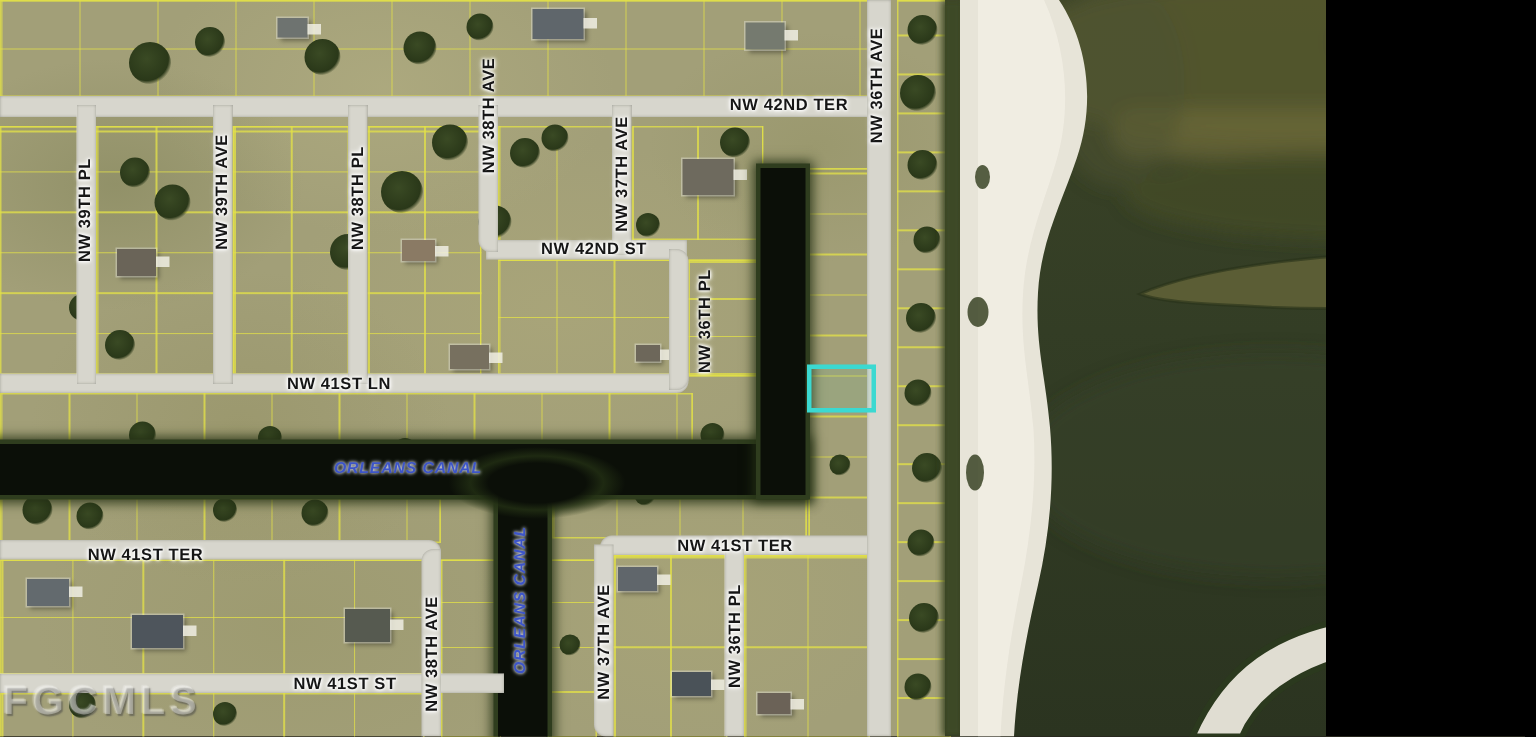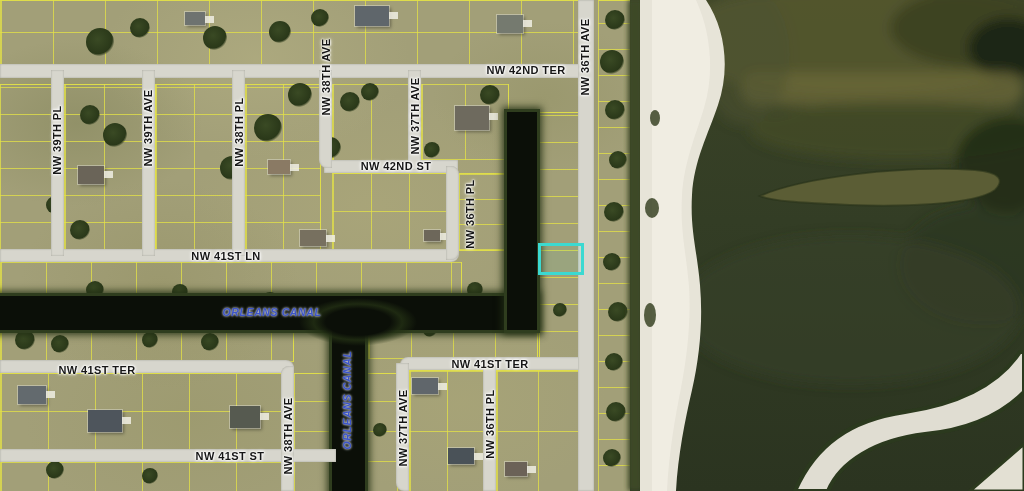--- a/index.html
+++ b/index.html
@@ -1,16 +1,16 @@
 <!DOCTYPE html>
 <html><head>
 <meta charset="utf-8">
 <style>
   html,body{margin:0;padding:0;background:#000;}
-  #stage{position:relative;width:1024px;height:491px;overflow:hidden;
+  #stage{position:relative;width:884px;height:491px;overflow:hidden;
          font-family:"Liberation Sans",sans-serif;}
   .abs{position:absolute;}
 
   
   #land{left:0;top:0;width:640px;height:491px;background-color:#a29f78;
     background-image:
       radial-gradient(180px 120px at 12% 25%, rgba(125,128,85,.45), transparent 70%),
       radial-gradient(220px 140px at 40% 12%, rgba(182,178,132,.5), transparent 70%),
       radial-gradient(200px 150px at 25% 58%, rgba(145,142,95,.4), transparent 70%),
       radial-gradient(260px 160px at 58% 42%, rgba(176,171,122,.45), transparent 70%),
@@ -221,13 +221,14 @@
       <div class="street-label vertical" style="left: 470px; top: 214px;">NW 36TH PL</div>
       <div class="street-label vertical" style="left: 585px; top: 57px;">NW 36TH AVE</div>
       <div class="street-label vertical" style="left: 403px; top: 428px;">NW 37TH AVE</div>
       <div class="street-label vertical" style="left: 490px; top: 424px;">NW 36TH PL</div>
       <div class="street-label vertical" style="left: 288px; top: 436px;">NW 38TH AVE</div>
       <div class="canal-label" style="left: 272px; top: 312px;">ORLEANS CANAL</div>
       <div class="canal-label vertical" style="left: 347px; top: 400px;">ORLEANS CANAL</div>
       <div class="" id="highlight" style="left: 538px; top: 243px; width: 40px; height: 26px; border: 3px solid rgb(59, 217, 209); background: rgba(64, 224, 208, 0.08);"></div>
     </div>
 
+  <div id="watermark">FGCMLS</div>
 </div>
 
 </body></html>

